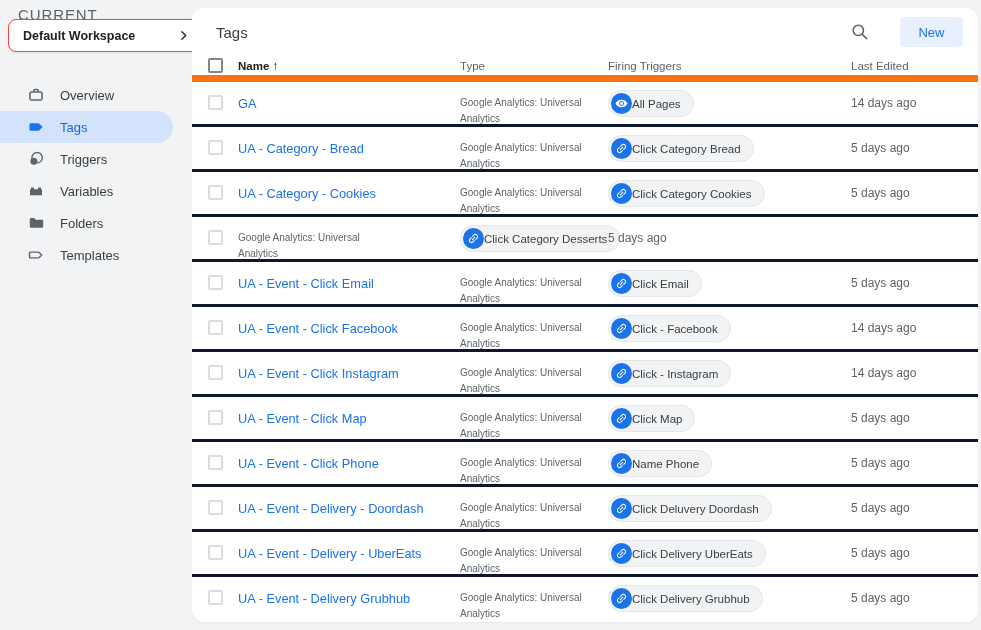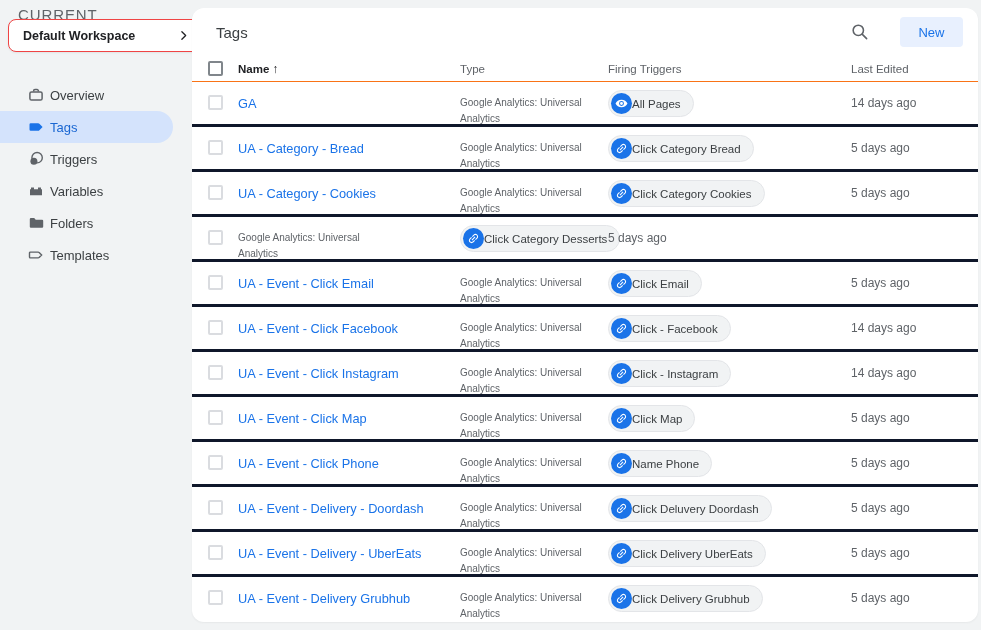--- a/index.html
+++ b/index.html
@@ -28,21 +28,21 @@
   .ws-name { font-size:12.5px; font-weight:700; color:#202124; }
   .ws-chevron { display:flex; }
 
   .nav { position:absolute; left:0; top:79px; width:192px; }
   .nav-item {
     height:32px; width:173px;
     display:flex; align-items:center;
     padding-left:28px; cursor:pointer;
   }
   .nav-icon { width:16px; height:16px; display:flex; align-items:center; justify-content:center; }
-  .nav-label { margin-left:6px; padding-left:0; font-size:13px; color:#3c4043; }
+  .nav-label { margin-left:16px; padding-left:0; font-size:13px; color:#3c4043; }
   .nav-item.selected { background:#d4e3fc; border-radius:0 16px 16px 0; }
   .nav-item.selected .nav-label { color:#1a67d2; font-weight:500; }
 
   
   .main-card {
     position:absolute; left:192px; top:8px; width:786px; height:614px;
     background:#fff; border-radius:12px; overflow:hidden;
     box-shadow:0 1px 2px rgba(60,64,67,.06);
   }
   .card-header { position:relative; height:48px; }
@@ -59,21 +59,21 @@
     border:none; border-radius:4px; cursor:pointer;
   }
 
   .grid-cols {
     display:grid;
     grid-template-columns:30px 222px 148px 243px 1fr;
     padding:0 16px;
   }
   .table-header {
     height:26px; align-items:center;
-    border-bottom:1px solid #f97316;
+    border-bottom:7px solid #f97316;
   }
   .th { font-size:11.5px; color:#5f6368; }
   .th-name { color:#202124; font-weight:700; display:flex; align-items:center; gap:3px; cursor:pointer; }
   .sort-arrow { font-size:12px; font-weight:400; color:#202124; }
 
   .row { height:45px; border-bottom:3px solid #0f172a; align-items:start; }
   .row:last-child { border-bottom:none; }
 
   .cb {
     width:15px; height:15px; border:2px solid #dadce0; border-radius:2px;

